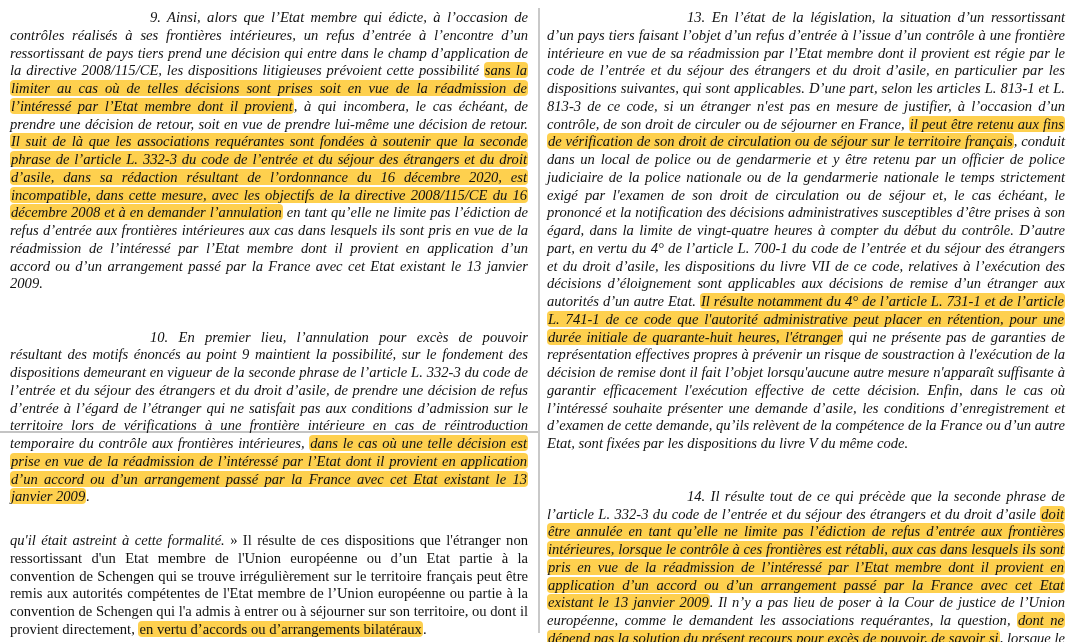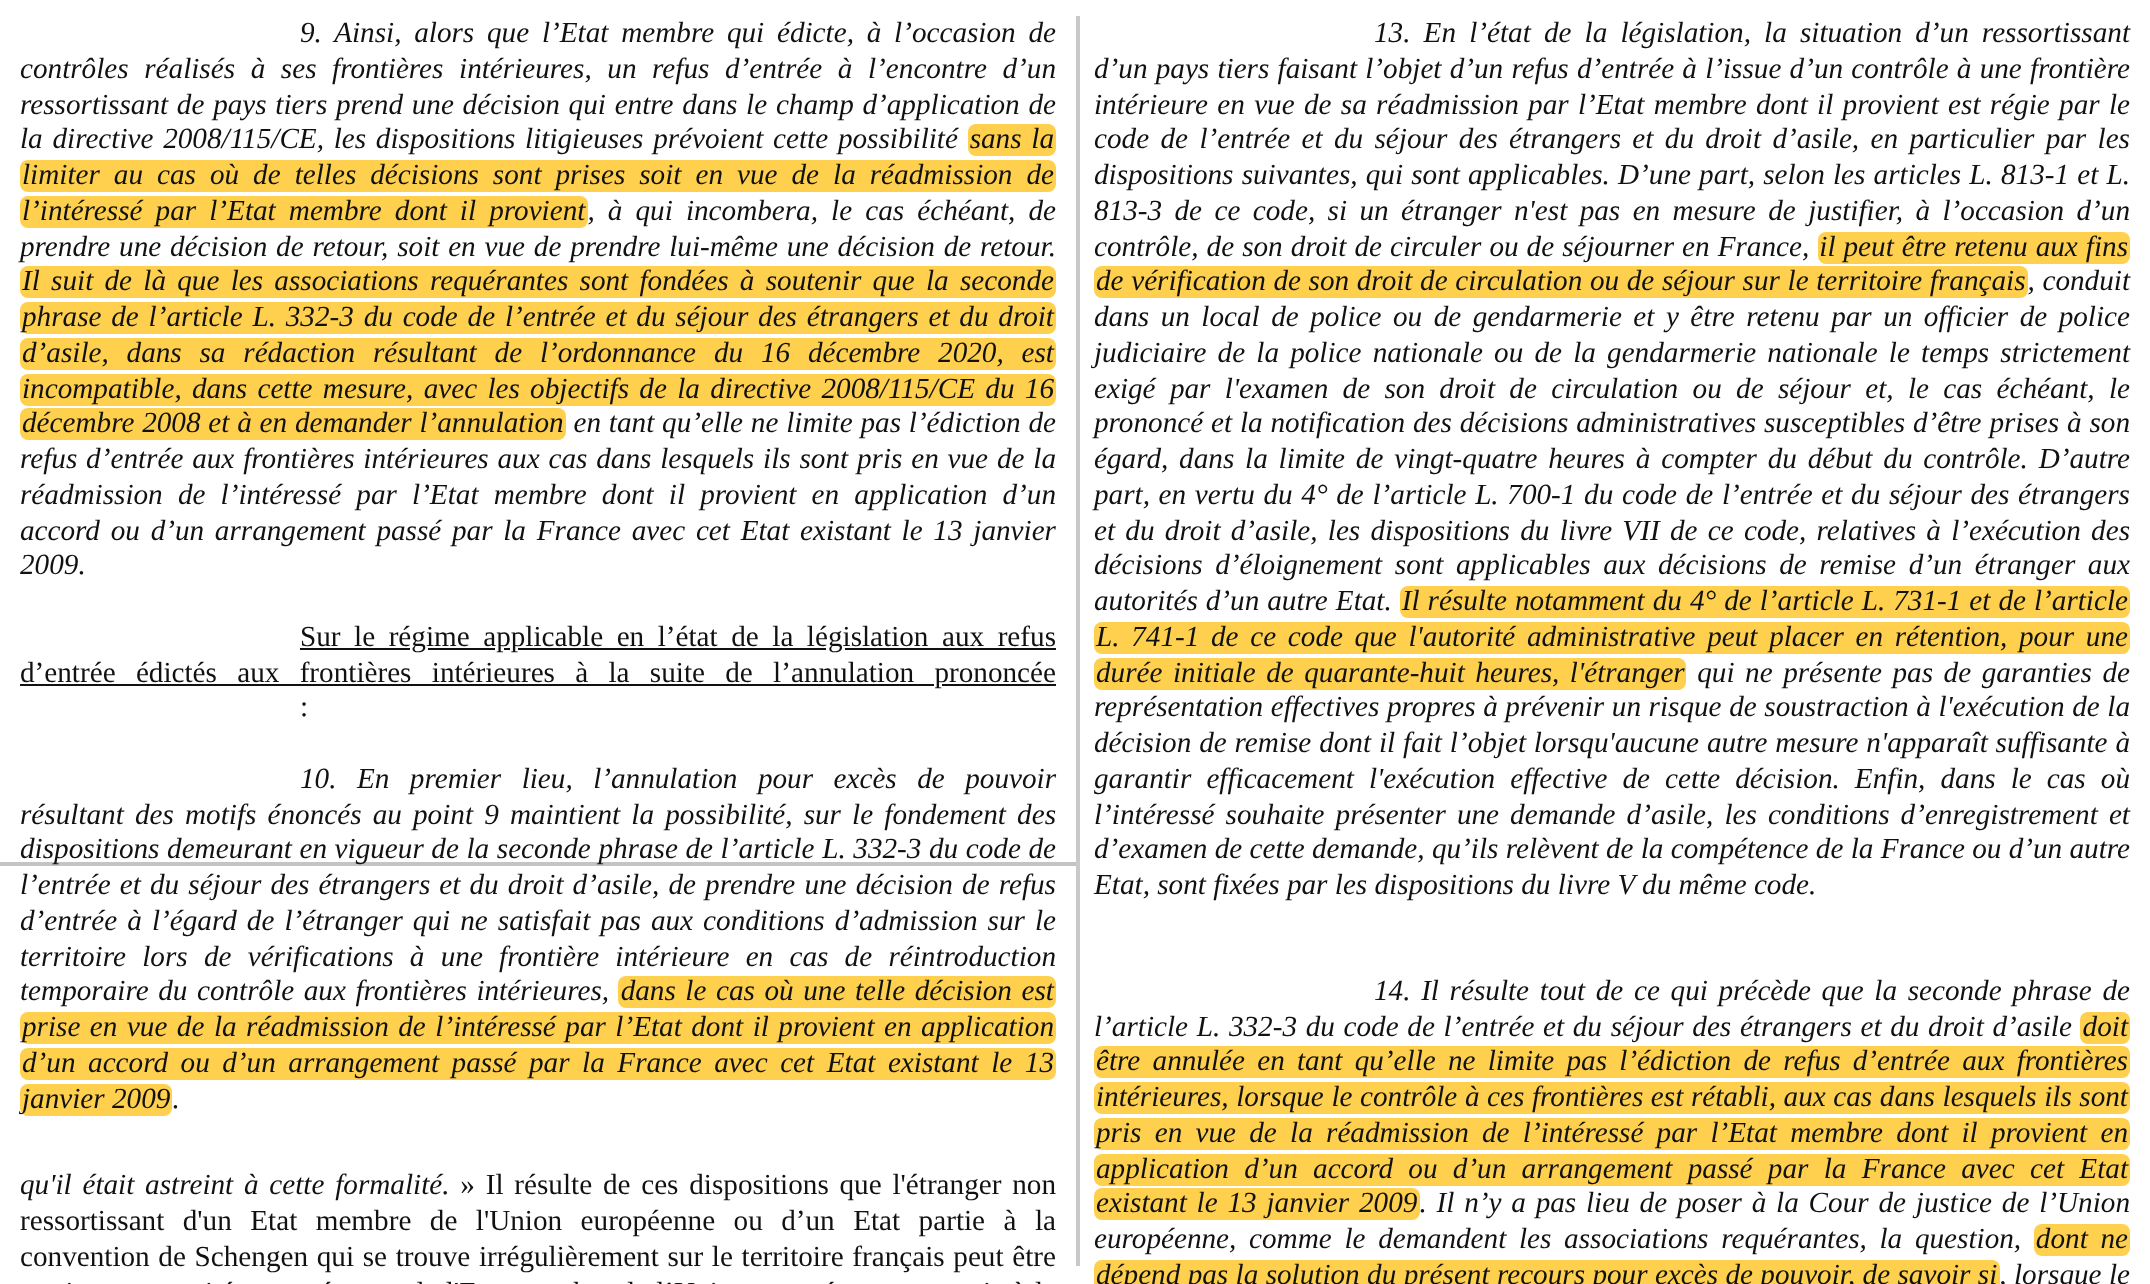--- a/index.html
+++ b/index.html
@@ -19,21 +19,20 @@
 </style>
 </head>
 <body>
 
 <div class="vdiv"></div>
 <div class="hsep"></div>
 
 <div class="col left">
   <p class="para"><span>9. Ainsi, alors que l’Etat membre qui édicte, à l’occasion de contrôles réalisés à ses frontières intérieures, un refus d’entrée à l’encontre d’un ressortissant de pays tiers prend une décision qui entre dans le champ d’application de la directive 2008/115/CE, les dispositions litigieuses prévoient cette possibilité </span><span class="hl">sans la limiter au cas où de telles décisions sont prises soit en vue de la réadmission de l’intéressé par l’Etat membre dont il provient</span><span>, à qui incombera, le cas échéant, de prendre une décision de retour, soit en vue de prendre lui-même une décision de retour. </span><span class="hl">Il suit de là que les associations requérantes sont fondées à soutenir que la seconde phrase de l’article L. 332-3 du code de l’entrée et du séjour des étrangers et du droit d’asile, dans sa rédaction résultant de l’ordonnance du 16 décembre 2020, est incompatible, dans cette mesure, avec les objectifs de la directive 2008/115/CE du 16 décembre 2008 et à en demander l’annulation</span><span> en tant qu’elle ne limite pas l’édiction de refus d’entrée aux frontières intérieures aux cas dans lesquels ils sont pris en vue de la réadmission de l’intéressé par l’Etat membre dont il provient en application d’un accord ou d’un arrangement passé par la France avec cet Etat existant le 13 janvier 2009.</span></p>
   <div class="gap"></div>
-  <p class="heading"><span>Sur le régime applicable en l’état de la législation aux refus d’entrée édictés aux frontières intérieures à la suite de l’annulation prononcée</span><span style="text-decoration:none;display:inline-block"> :</span></p>
   <div class="gap"></div>
   <p class="para"><span>10. En premier lieu, l’annulation pour excès de pouvoir résultant des motifs énoncés au point 9 maintient la possibilité, sur le fondement des dispositions demeurant en vigueur de la seconde phrase de l’article L. 332-3 du code de l’entrée et du séjour des étrangers et du droit d’asile, de prendre une décision de refus d’entrée à l’égard de l’étranger qui ne satisfait pas aux conditions d’admission sur le territoire lors de vérifications à une frontière intérieure en cas de réintroduction temporaire du contrôle aux frontières intérieures, </span><span class="hl">dans le cas où une telle décision est prise en vue de la réadmission de l’intéressé par l’Etat dont il provient en application d’un accord ou d’un arrangement passé par la France avec cet Etat existant le 13 janvier 2009</span><span>.</span></p>
   <div style="height:26px"></div>
   <p><span class="ital">qu'il était astreint à cette formalité.</span><span> » Il résulte de ces dispositions que l'étranger non ressortissant d'un Etat membre de l'Union européenne ou d’un Etat partie à la convention de Schengen qui se trouve irrégulièrement sur le territoire français peut être remis aux autorités compétentes de l'Etat membre de l’Union européenne ou partie à la convention de Schengen qui l'a admis à entrer ou à séjourner sur son territoire, ou dont il provient directement, </span><span class="hl">en vertu d’accords ou d’arrangements bilatéraux</span><span>.</span></p>
 
 </div>
 
 <div class="col right">
   <p class="para"><span>13. En l’état de la législation, la situation d’un ressortissant d’un pays tiers faisant l’objet d’un refus d’entrée à l’issue d’un contrôle à une frontière intérieure en vue de sa réadmission par l’Etat membre dont il provient est régie par le code de l’entrée et du séjour des étrangers et du droit d’asile, en particulier par les dispositions suivantes, qui sont applicables. D’une part, selon les articles L. 813-1 et L. 813-3 de ce code, si un étranger n'est pas en mesure de justifier, à l’occasion d’un contrôle, de son droit de circuler ou de séjourner en France, </span><span class="hl">il peut être retenu aux fins de vérification de son droit de circulation ou de séjour sur le territoire français</span><span>, conduit dans un local de police ou de gendarmerie et y être retenu par un officier de police judiciaire de la police nationale ou de la gendarmerie nationale le temps strictement exigé par l'examen de son droit de circulation ou de séjour et, le cas échéant, le prononcé et la notification des décisions administratives susceptibles d’être prises à son égard, dans la limite de vingt-quatre heures à compter du début du contrôle. D’autre part, en vertu du 4° de l’article L. 700-1 du code de l’entrée et du séjour des étrangers et du droit d’asile, les dispositions du livre VII de ce code, relatives à l’exécution des décisions d’éloignement sont applicables aux décisions de remise d’un étranger aux autorités d’un autre Etat. </span><span class="hl">Il résulte notamment du 4° de l’article L. 731-1 et de l’article L. 741-1 de ce code que l'autorité administrative peut placer en rétention, pour une durée initiale de quarante-huit heures, l'étranger</span><span> qui ne présente pas de garanties de représentation effectives propres à prévenir un risque de soustraction à l'exécution de la décision de remise dont il fait l’objet lorsqu'aucune autre mesure n'apparaît suffisante à garantir efficacement l'exécution effective de cette décision. Enfin, dans le cas où l’intéressé souhaite présenter une demande d’asile, les conditions d’enregistrement et d’examen de cette demande, qu’ils relèvent de la compétence de la France ou d’un autre Etat, sont fixées par les dispositions du livre V du même code.</span></p>
   <div style="height:35px"></div>

